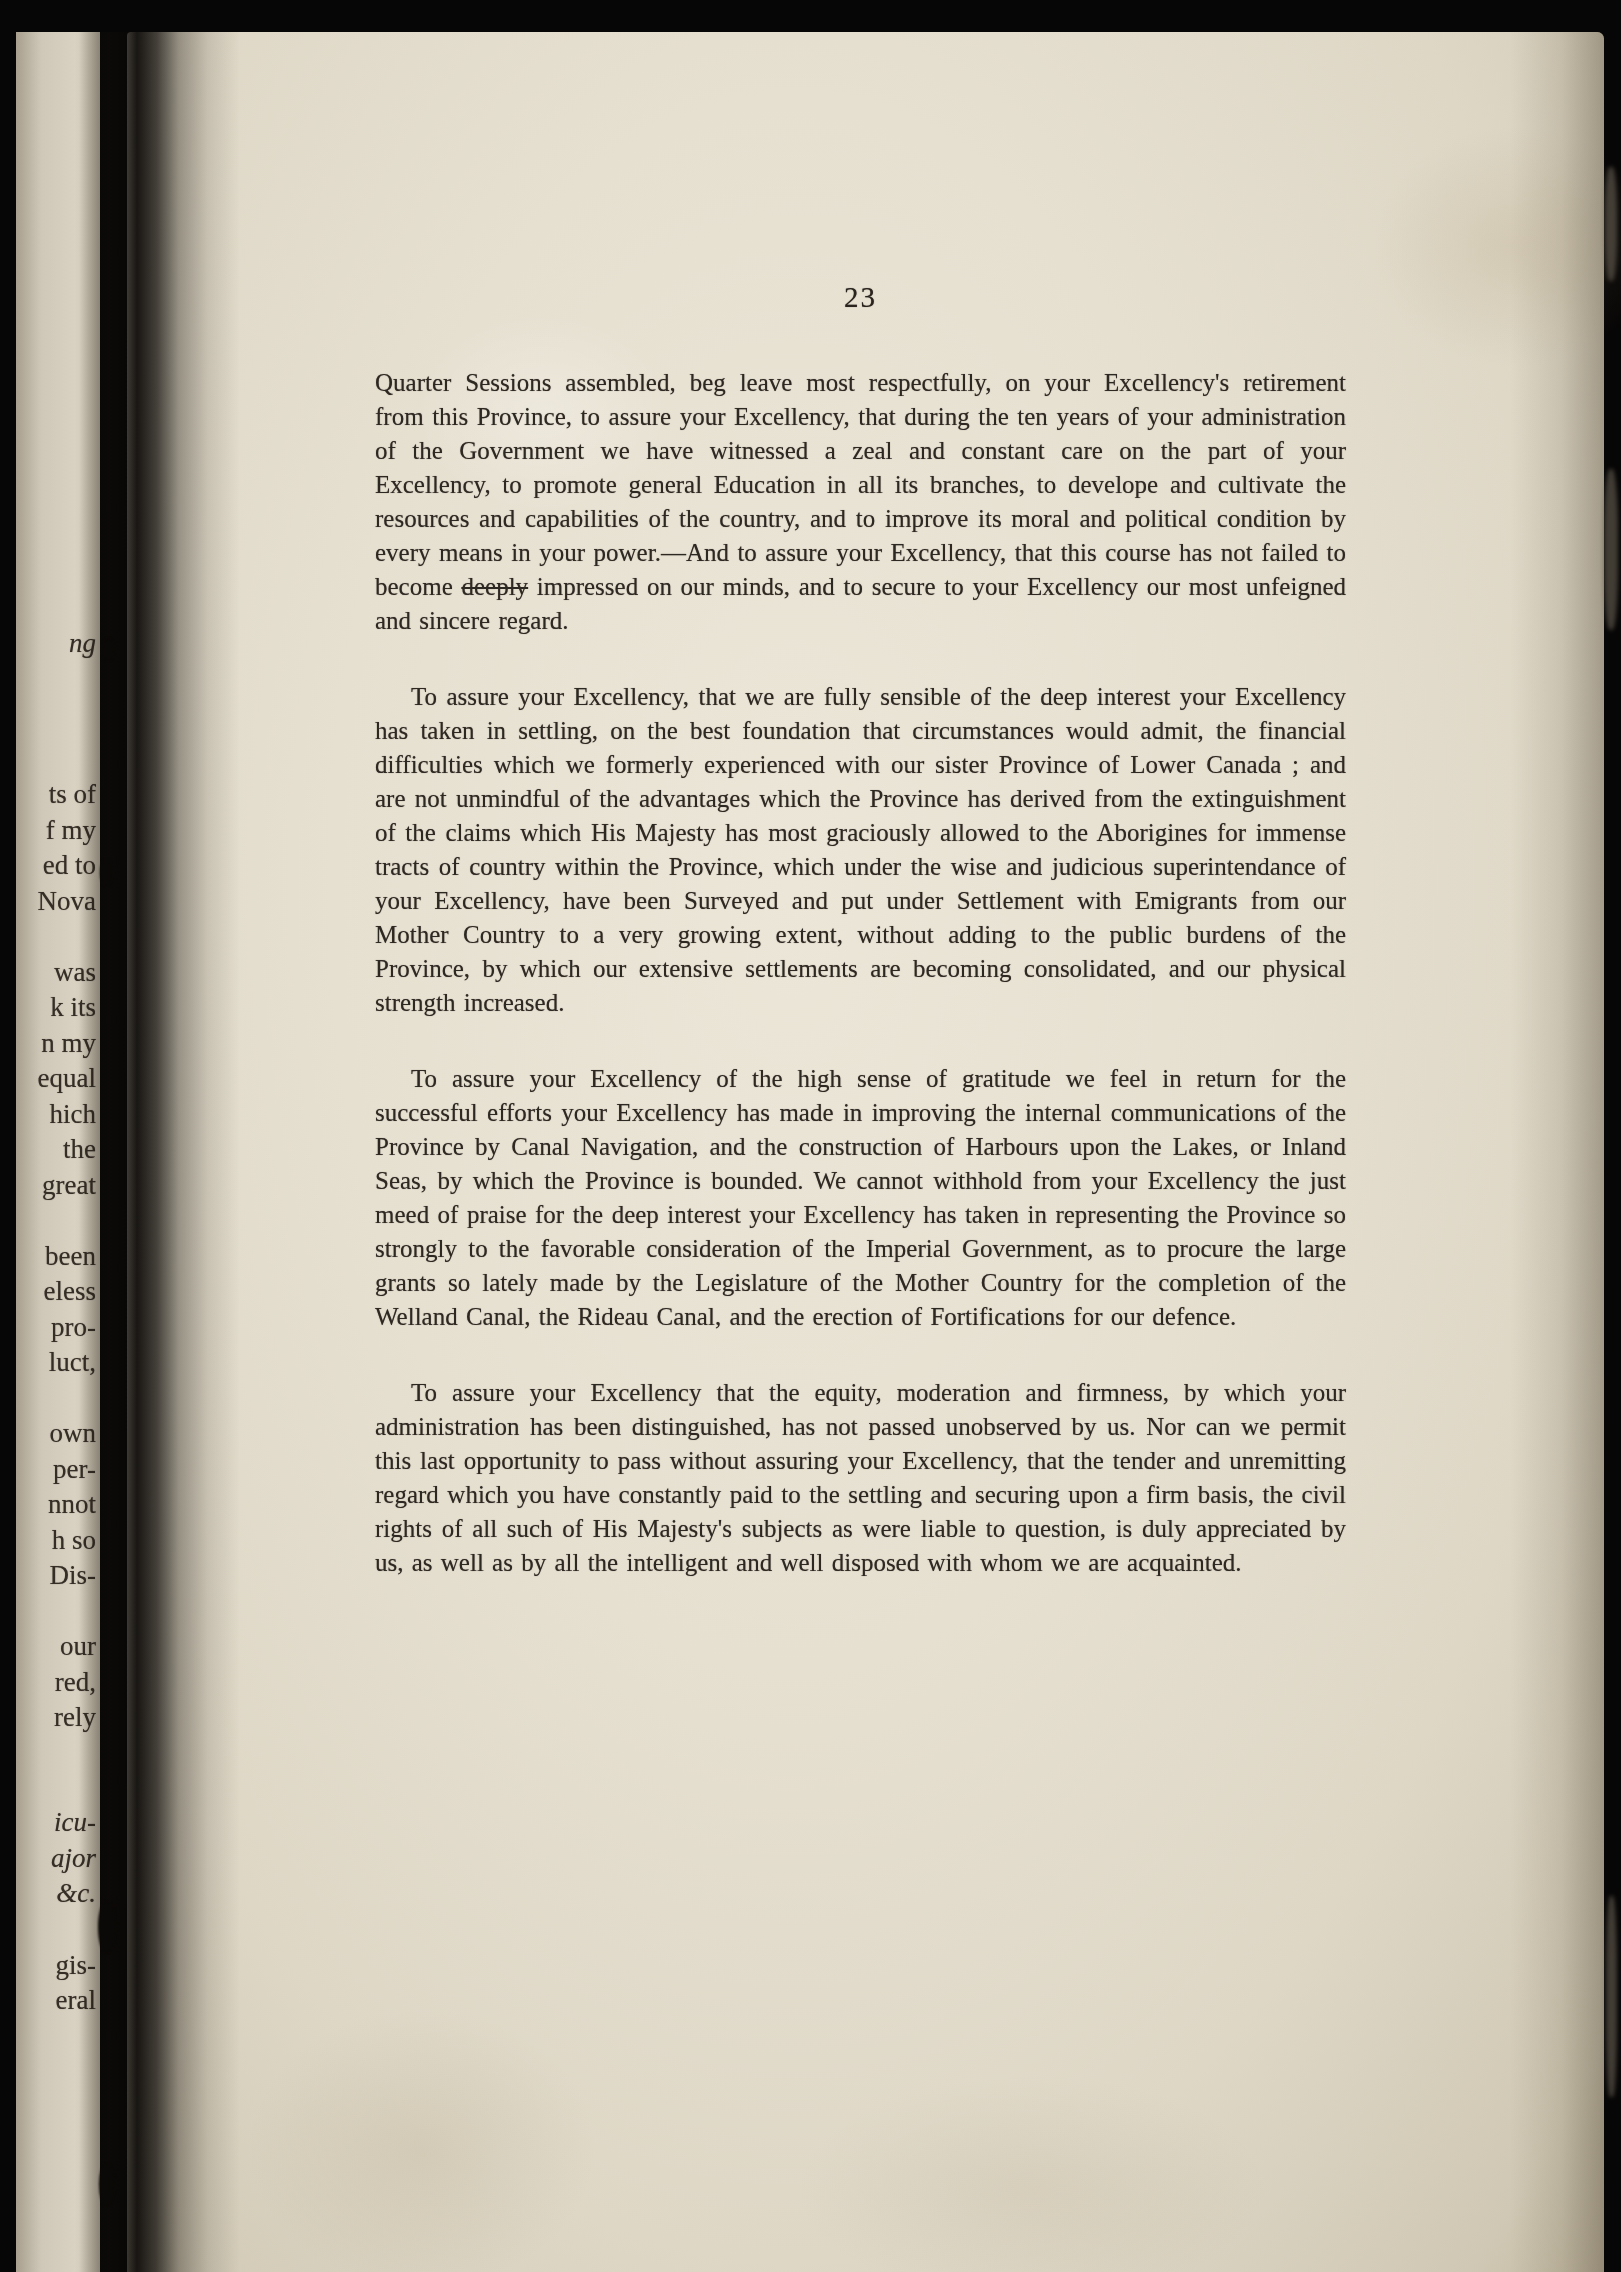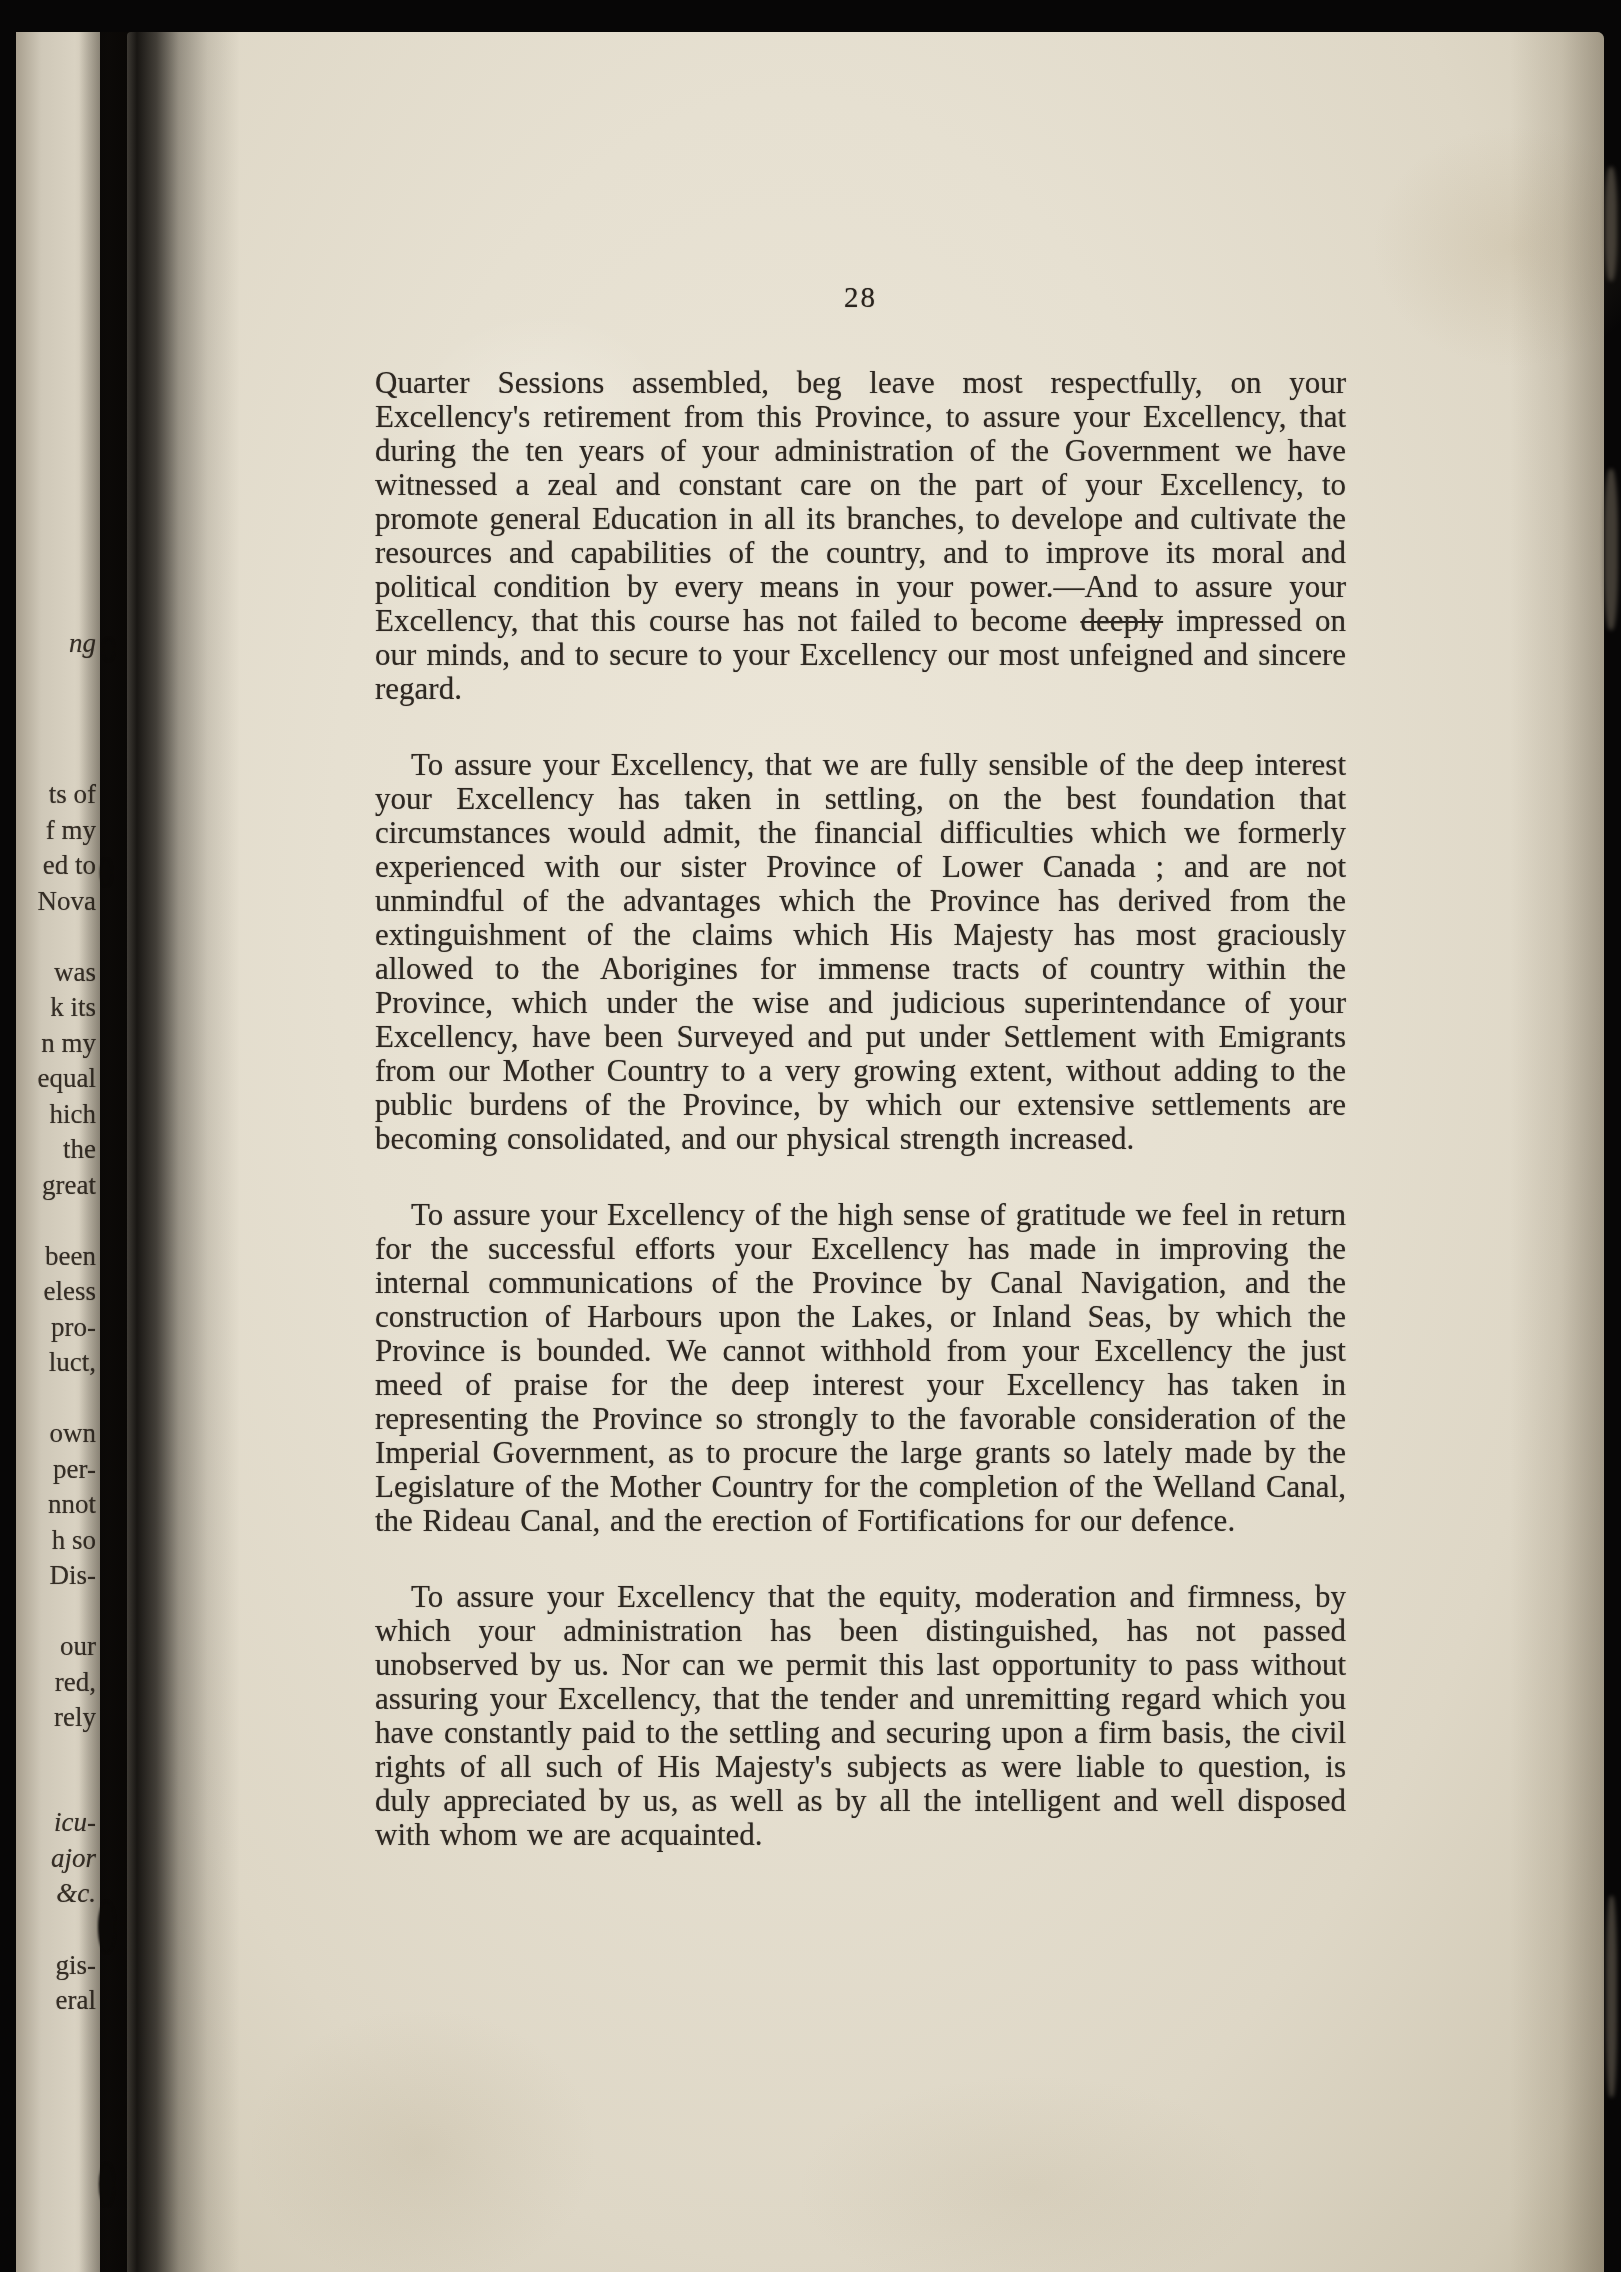--- a/index.html
+++ b/index.html
@@ -136,21 +136,21 @@
     text-shadow: 0 0 1px rgba(42,36,30,0.6);
   }
   .text-block {
     position: absolute;
     top: 334px;
     left: 248px;
     width: 971px;
   }
   .para {
     margin: 0 0 42px 0;
-    font-size: 31px;
+    font-size: 25px;
     line-height: 34px;
     text-align: justify;
     text-indent: 36px;
     word-spacing: 2px;
     color: #2e2822;
     text-shadow: 0 0 1px rgba(46,40,34,0.55);
   }
   .para.no-indent { text-indent: 0; }
   .struck {
     text-decoration: line-through;
@@ -231,21 +231,21 @@
     <div class="blob b3"></div>
     <div class="blob b4"></div>
   </div>
 
   <div class="page">
     <div class="stain s1"></div>
     <div class="stain s2"></div>
     <div class="stain s3"></div>
     <div class="stain s4"></div>
 
-    <div class="page-number">28</div>
+    <div class="page-number">23</div>
 
     <div class="text-block">
 
       <p class="para no-indent"><span>Quarter Sessions assembled, beg leave most respectfully, on your Excellency's retirement from this Province, to assure your Excellency, that during the ten years of your administration of the Government we have witnessed a zeal and constant care on the part of your Excellency, to promote general Education in all its branches, to develope and cultivate the resources and capabilities of the country, and to improve its moral and political condition by every means in your power.—And to assure your Excellency, that this course has not failed to become </span><span class="struck">deeply</span><span> impressed on our minds, and to secure to your Excellency our most unfeigned and sincere regard.</span></p>
 
       <p class="para">To assure your Excellency, that we are fully sensible of the deep interest your Excellency has taken in settling, on the best foundation that circumstances would admit, the financial difficulties which we formerly experienced with our sister Province of Lower Canada ; and are not unmindful of the advantages which the Province has derived from the extinguishment of the claims which His Majesty has most graciously allowed to the Aborigines for immense tracts of country within the Province, which under the wise and judicious superintendance of your Excellency, have been Surveyed and put under Settlement with Emigrants from our Mother Country to a very growing extent, without adding to the public burdens of the Province, by which our extensive settlements are becoming consolidated, and our physical strength increased.</p>
 
       <p class="para">To assure your Excellency of the high sense of gratitude we feel in return for the successful efforts your Excellency has made in improving the internal communications of the Province by Canal Navigation, and the construction of Harbours upon the Lakes, or Inland Seas, by which the Province is bounded. We cannot withhold from your Excellency the just meed of praise for the deep interest your Excellency has taken in representing the Province so strongly to the favorable consideration of the Imperial Government, as to procure the large grants so lately made by the Legislature of the Mother Country for the completion of the Welland Canal, the Rideau Canal, and the erection of Fortifications for our defence.</p>
 
       <p class="para">To assure your Excellency that the equity, moderation and firmness, by which your administration has been distinguished, has not passed unobserved by us. Nor can we permit this last opportunity to pass without assuring your Excellency, that the tender and unremitting regard which you have constantly paid to the settling and securing upon a firm basis, the civil rights of all such of His Majesty's subjects as were liable to question, is duly appreciated by us, as well as by all the intelligent and well disposed with whom we are acquainted.</p>

